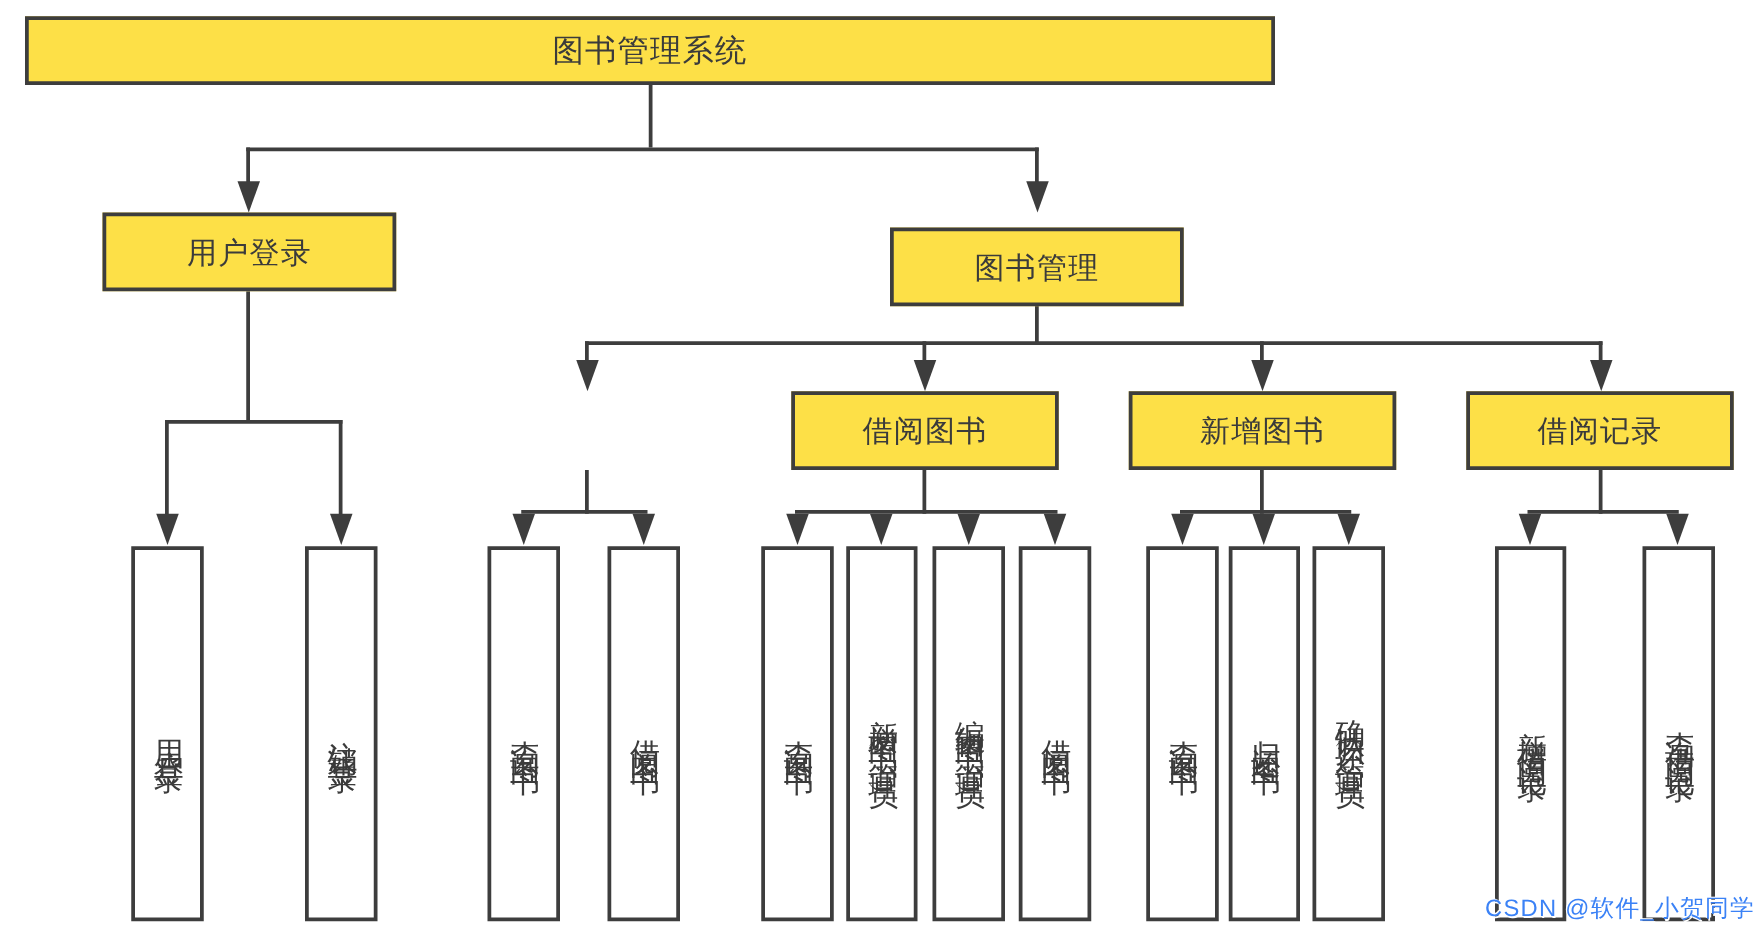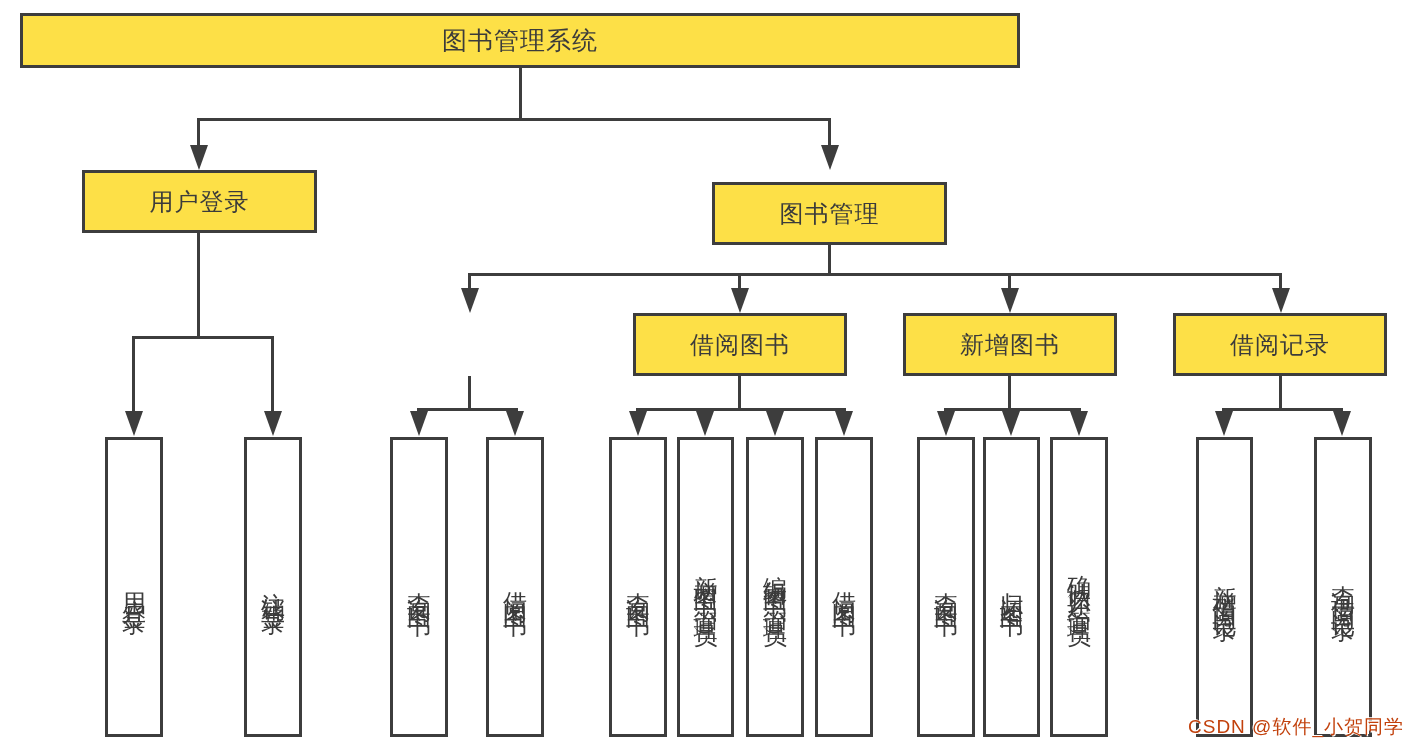--- a/index.html
+++ b/index.html
@@ -50,21 +50,21 @@
   .arrow{
     position:absolute;width:0;height:0;z-index:1;
     border-left:9px solid transparent;
     border-right:9px solid transparent;
     border-top:25px solid var(--line);
   }
   .watermark{
     position:absolute;
     left:1188px;top:714px;
     font-size:19px;
-    color:#c2410c;
+    color:#3b82f6;
     text-shadow:1px 1px 0 #ffffff,-1px -1px 0 #ffffff;
     letter-spacing:1px;
     z-index:5;
     white-space:nowrap;
   }
 </style>
 </head>
 <body>
 
 <div class="canvas">

